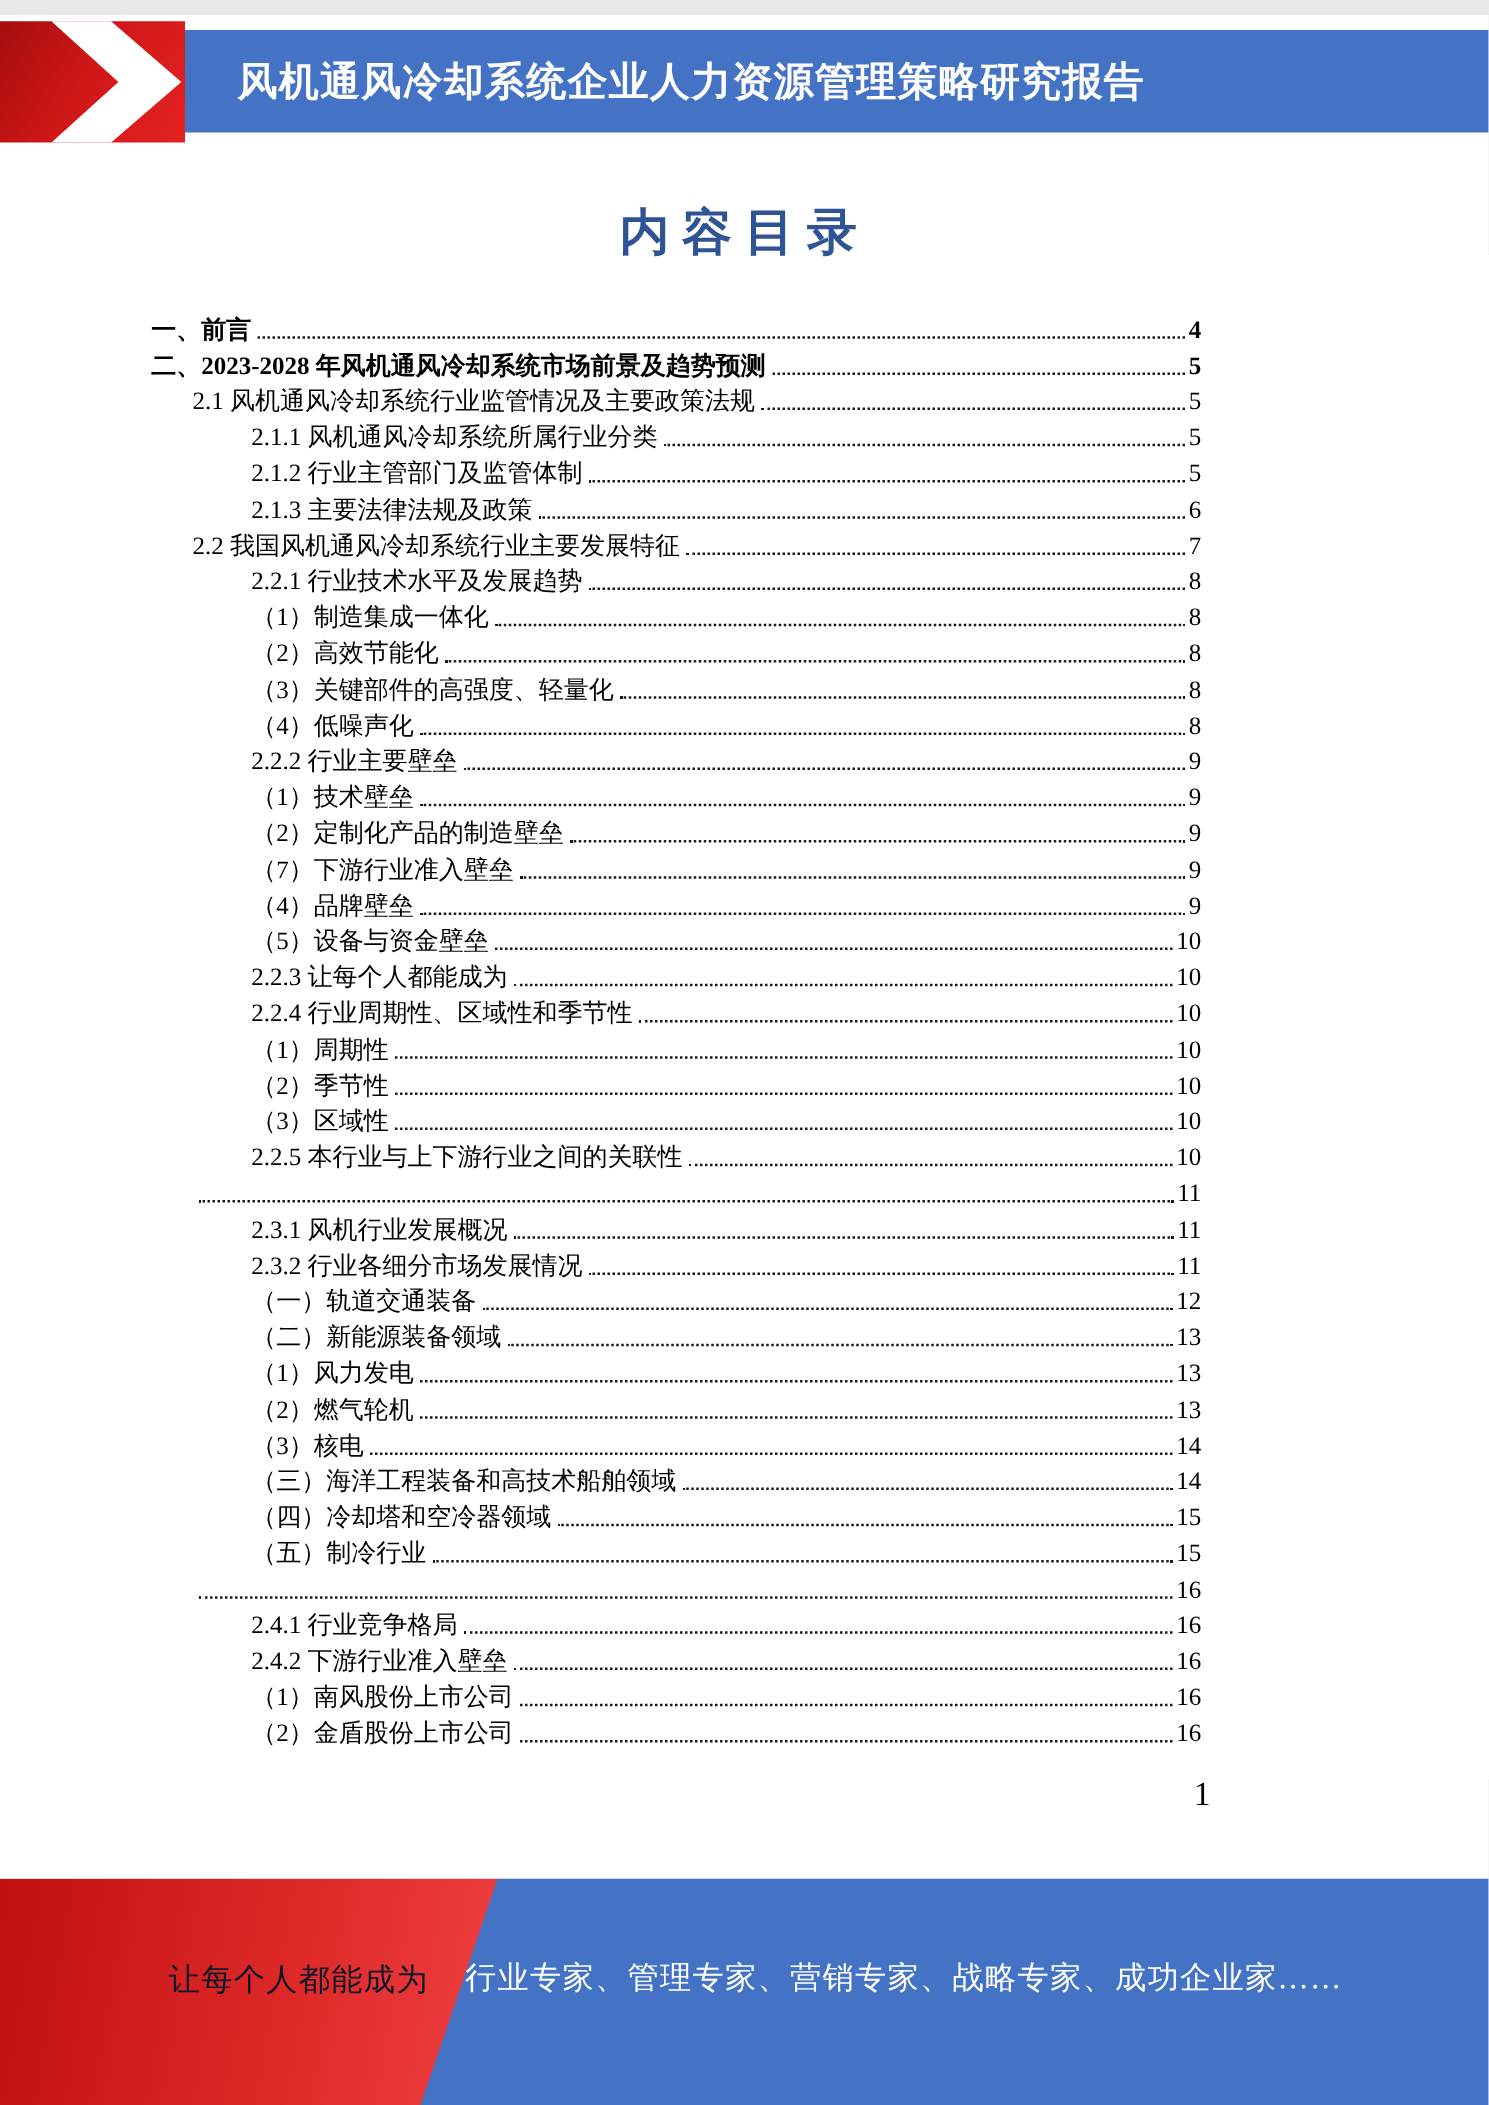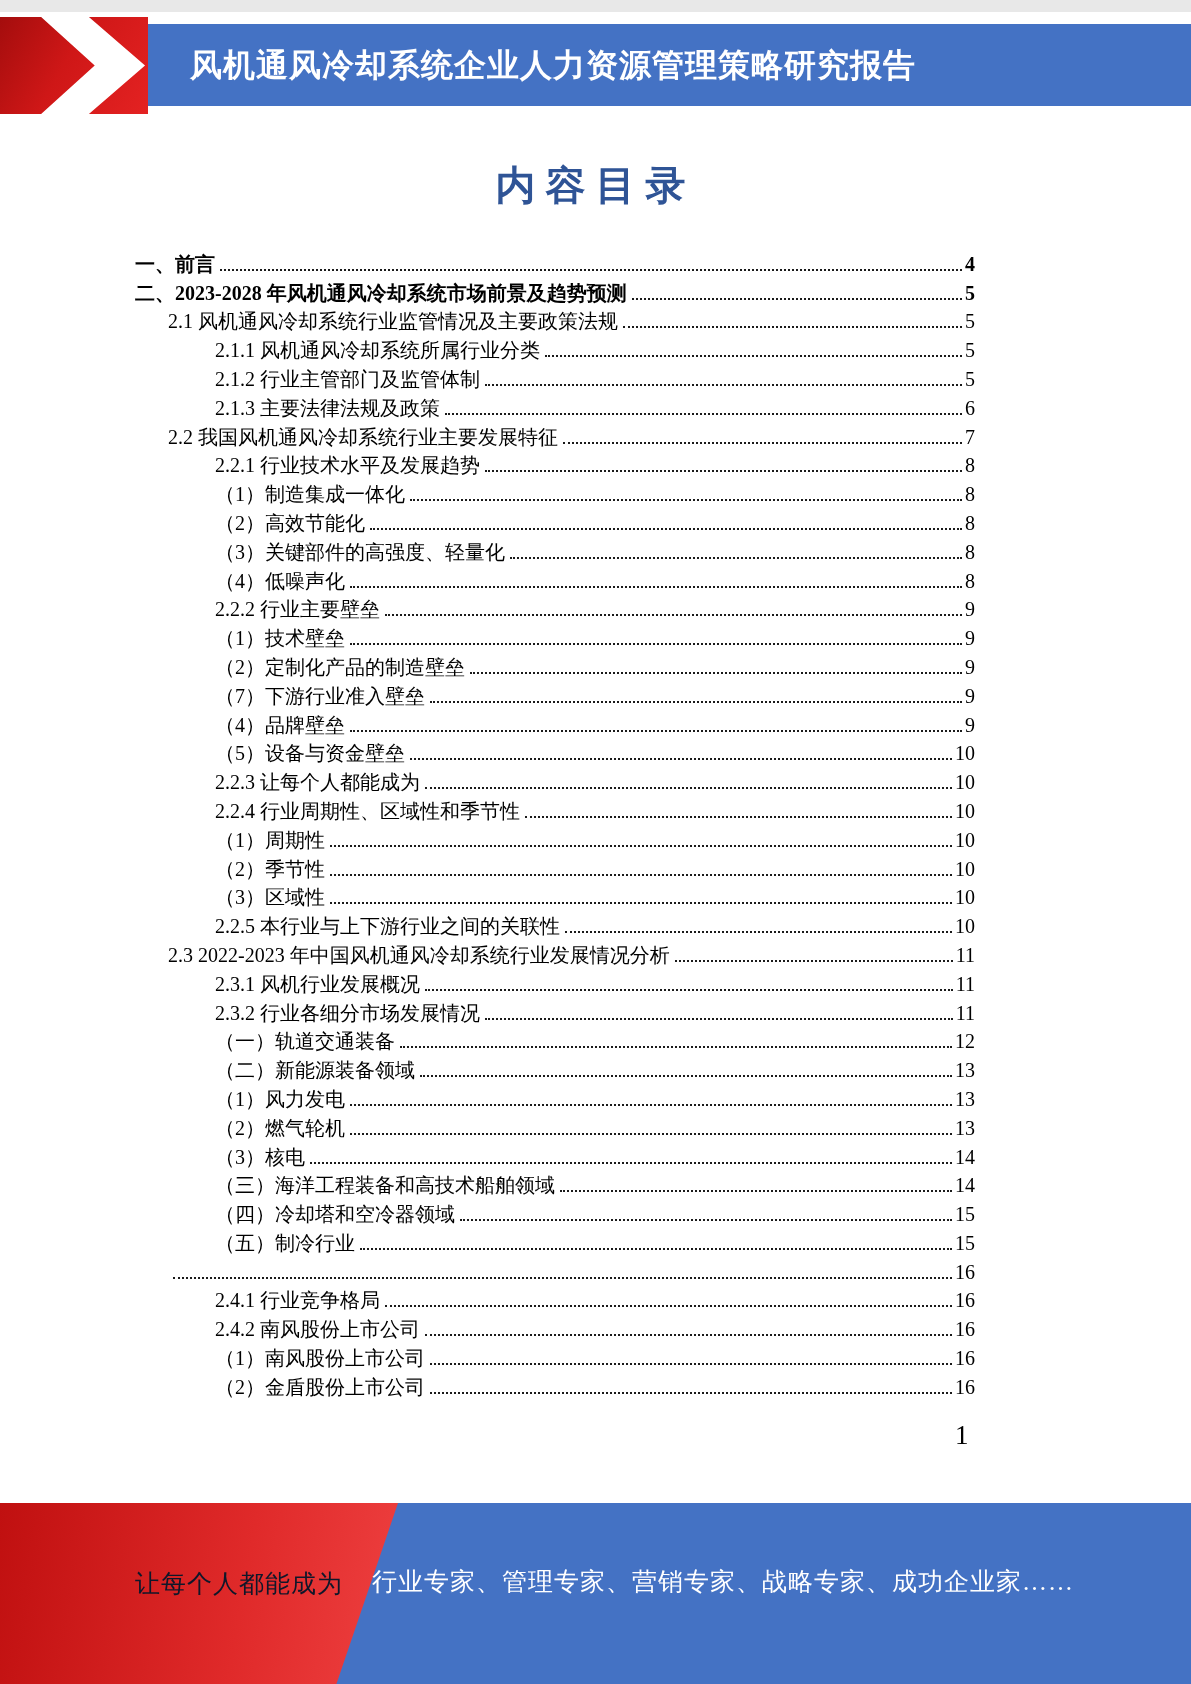--- a/index.html
+++ b/index.html
@@ -39,21 +39,21 @@
   .toc-title {
     position: absolute; top: 146px; left: 0; right: 0;
     margin: 0; text-align: center;
     font-size: 40px; font-weight: bold; color: #2F5496;
     letter-spacing: 10px;
     font-family: "Liberation Serif", "DejaVu Serif", serif;
   }
 
   
   .toc {
-    position: absolute; left: 135px; top: 236px; width: 840px;
+    position: absolute; left: 121px; top: 236px; width: 840px;
   }
   .toc-row {
     display: flex; align-items: flex-end;
     height: 28.8px; font-size: 20px; line-height: 26px;
     white-space: nowrap;
   }
   .toc-row .label { flex: 0 0 auto; }
   .toc-row .leader {
     flex: 1 1 auto;
     border-bottom: 2px dotted #1a1a1a;
@@ -247,21 +247,20 @@
         <span class="pagenum">10</span>
       </div>
 
       <div class="toc-row lv2">
         <span class="label">2.2.5 本行业与上下游行业之间的关联性</span>
         <span class="leader"></span>
         <span class="pagenum">10</span>
       </div>
 
       <div class="toc-row lv1">
-        <span class="label">2.3 2022-2023 年中国风机通风冷却系统行业发展情况分析</span>
         <span class="leader"></span>
         <span class="pagenum">11</span>
       </div>
 
       <div class="toc-row lv2">
         <span class="label">2.3.1 风机行业发展概况</span>
         <span class="leader"></span>
         <span class="pagenum">11</span>
       </div>
 
@@ -324,21 +323,21 @@
         <span class="pagenum">16</span>
       </div>
 
       <div class="toc-row lv2">
         <span class="label">2.4.1 行业竞争格局</span>
         <span class="leader"></span>
         <span class="pagenum">16</span>
       </div>
 
       <div class="toc-row lv2">
-        <span class="label">2.4.2 南风股份上市公司</span>
+        <span class="label">2.4.2 下游行业准入壁垒</span>
         <span class="leader"></span>
         <span class="pagenum">16</span>
       </div>
 
       <div class="toc-row lv2">
         <span class="label">（1）南风股份上市公司</span>
         <span class="leader"></span>
         <span class="pagenum">16</span>
       </div>
 

